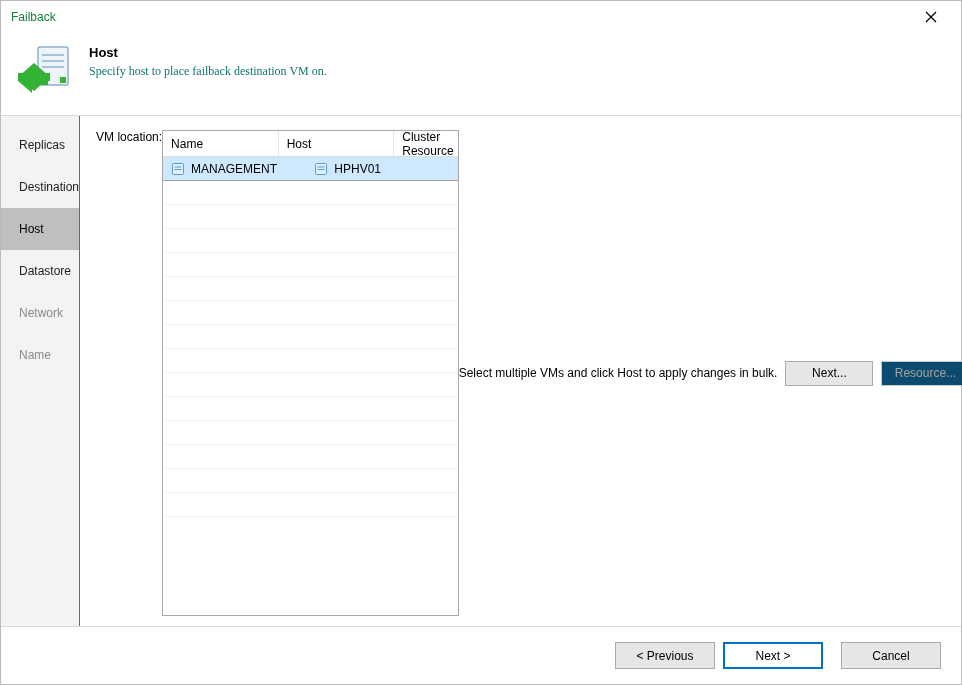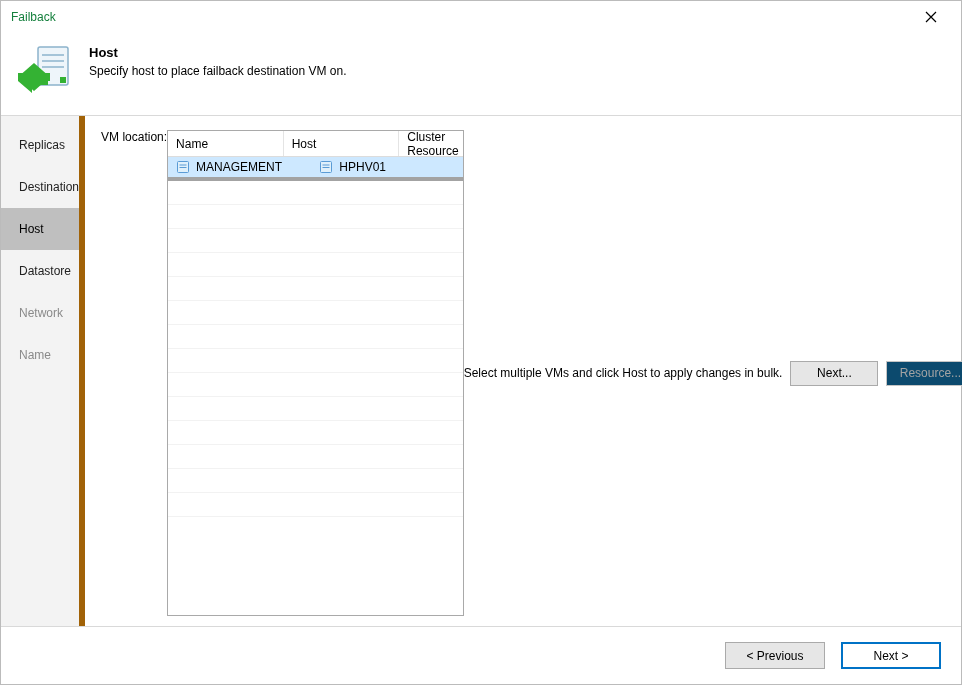--- a/index.html
+++ b/index.html
@@ -5,48 +5,48 @@
     * { box-sizing: border-box; margin: 0; padding: 0; font-family: "Segoe UI", Tahoma, sans-serif; font-size: 12px; }
     html, body { width: 962px; height: 685px; background: #fff; }
     .window { width: 962px; height: 685px; border: 1px solid #bbb; background: #fff; display: flex; flex-direction: column; position: relative; }
     .titlebar { height: 32px; display: flex; align-items: center; padding: 0 10px; }
     .titlebar-title { font-size: 12px; color: #15803d; flex: 1; }
     .close-btn { width: 40px; height: 32px; display: flex; align-items: center; justify-content: center; cursor: pointer; }
     .header { display: flex; align-items: flex-start; padding: 8px 18px 14px 14px; }
     .header-icon { width: 60px; height: 60px; flex-shrink: 0; display:flex; align-items:center; justify-content:center;}
     .header-text { padding-left: 14px; padding-top: 4px; }
     .header-title { font-weight: bold; font-size: 13px; color: #000; }
-    .header-desc { font-size: 12px; color: #000000; margin-top: 4px; }
+    .header-desc { font-size: 12px; color: #0f766e; margin-top: 4px; font-family: Liberation Serif, serif; }
     .body { display: flex; flex: 1; border-top: 1px solid #d9d9d9; min-height: 0; }
-    .sidebar { width: 220px; background: #f3f3f3; border-right: 6px solid #a16207; padding-top: 8px; }
+    .sidebar { width: 220px; background: #f3f3f3; border-right: 1px solid #a16207; padding-top: 8px; }
     .sidebar-item { height: 42px; display: flex; align-items: center; padding-left: 18px; font-size: 12.5px; color: #222; cursor: pointer; }
     .sidebar-item.current { background: #bfbfbf; color:#000;}
     .sidebar-item.disabled { color: #8a8a8a; }
     .content { flex: 1; display: flex; flex-direction: row; padding: 14px 16px 10px 16px; }
     .section-label { font-size: 12px; color: #000; margin-bottom: 6px; }
     .table-wrap { flex:1; border: 1px solid #a9a9a9; background:#fff; overflow:hidden; display:flex; flex-direction:column;}
     .thead { display:flex; height:26px; border-bottom:1px solid #dcdcdc; background:#fff;}
     .th { display:flex; align-items:center; padding-left:8px; font-size:12px; color:#000; border-right:1px solid #e4e4e4;}
     .th.name{width:263px;}
     .th.host{width:263px;}
     .th.cluster{flex:1; border-right:none; padding-right:4px;}
     .tbody { flex:1; overflow:auto; }
-    .row { display:flex; height:24px; align-items:center; border-bottom:4px solid #a3a3a3;}
+    .row { display:flex; height:24px; align-items:center; border-bottom:1px solid #a3a3a3;}
     .row.selected{ background:#cde8ff; }
     .td { display:flex; align-items:center; padding-left:8px; font-size:12px; color:#000;}
     .td.name{width:263px;}
     .td.host{width:263px;}
     .td.cluster{flex:1;}
     .td .mini-icon{width:14px;height:14px;margin-right:6px; flex-shrink:0;}
     .row.empty { border-bottom:1px solid #f2f2f2; }
     .under-row { display:flex; align-items:center; margin-top:0; }
     .hint { flex:1; font-size:12px; color:#000; }
     .btn { min-width: 88px; height:25px; border:1px solid #aaa; background:#e6e6e6; font-size:12px; color:#000; display:inline-flex; align-items:center; justify-content:center; cursor:pointer; margin-left:8px; padding:0 10px;}
     .btn.disabled{color:#a3a3a3; border-color:#c5c5c5; background:#0c4a6e; cursor:default;}
-    .footer { height:58px; border-top:1px solid #d9d9d9; display:flex; align-items:center; justify-content:flex-end; padding:0 20px; gap:8px;}
+    .footer { height:58px; border-top:1px solid #d9d9d9; display:flex; align-items:center; justify-content:flex-end; padding:0 20px; }
     .footer .btn{min-width:100px; height:27px;}
     .btn.primary{border:2px solid #0072c6; background:#fff;}
   </style>
 </head>
 <body>
 
 <div class="window">
 
   <div class="titlebar">
     <span class="titlebar-title">Failback</span>
@@ -208,15 +208,16 @@
         <div class="btn">Next...</div>
         <div class="btn disabled">Resource...</div>
       </div>
     </div>
 
   </div>
 
   <div class="footer">
     <div class="btn">&lt; Previous</div>
     <div class="btn primary">Next &gt;</div>
+    <div class="btn" style="margin-left:18px;">Cancel</div>
   </div>
 
 </div>
 
 </body></html>

